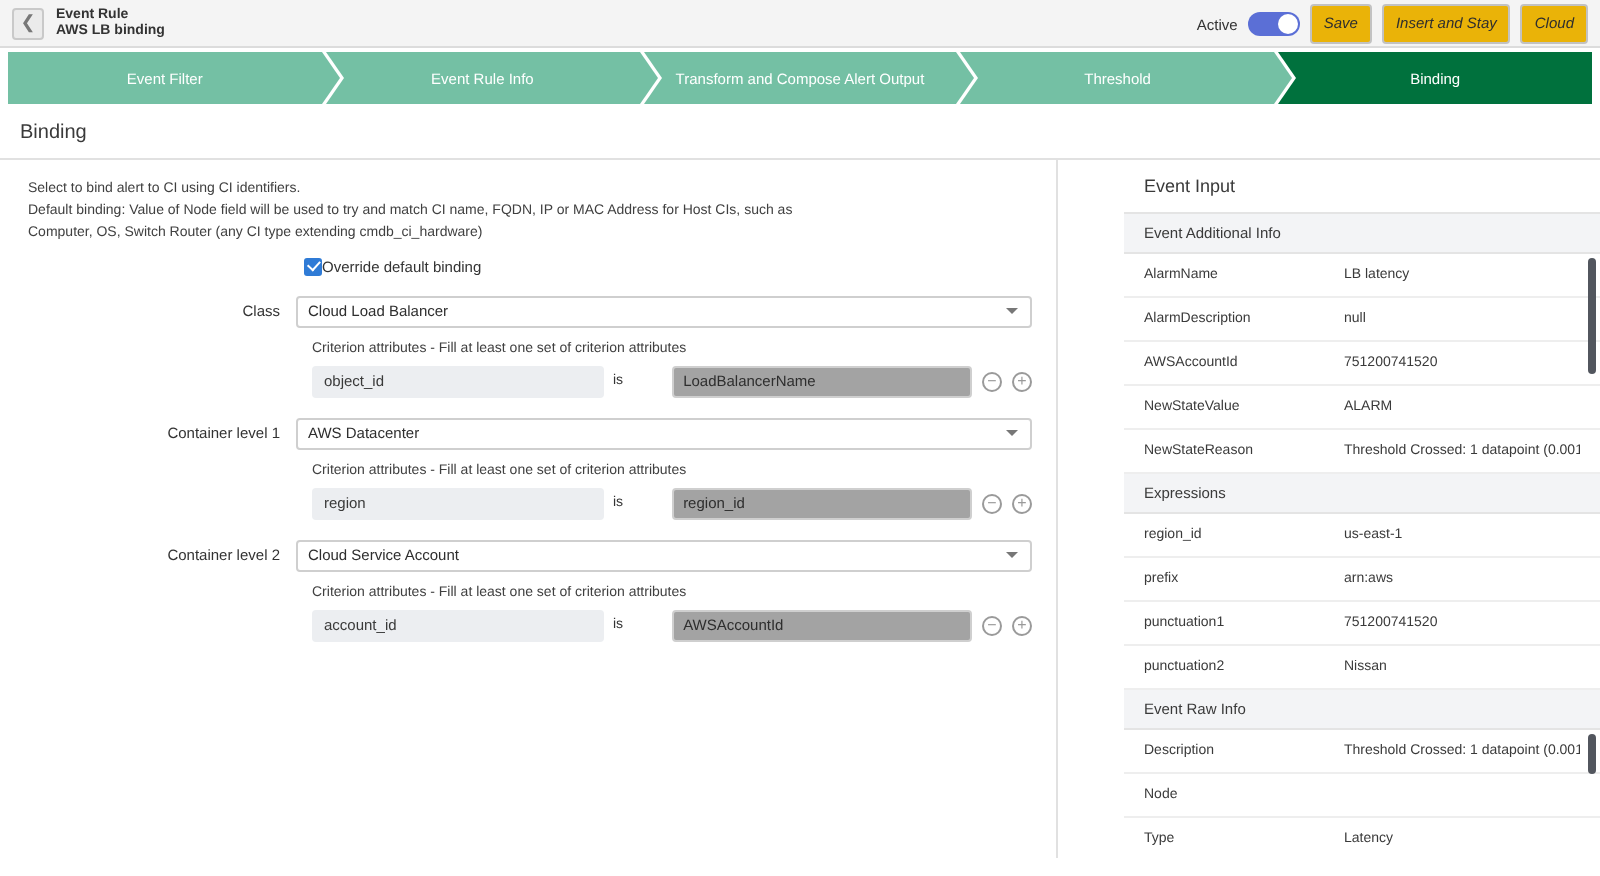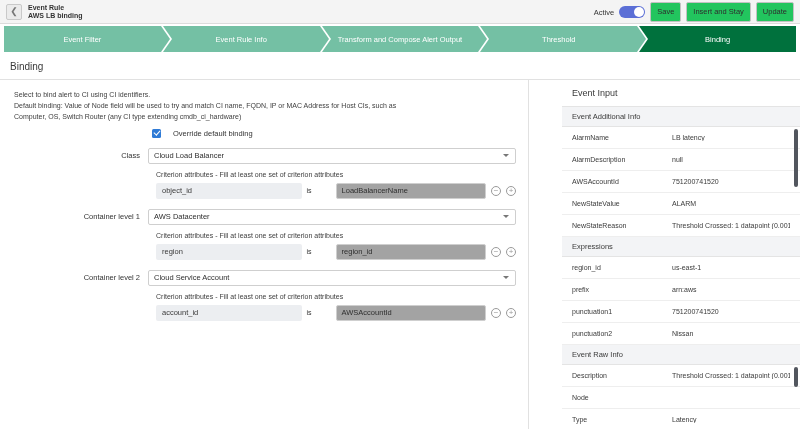--- a/index.html
+++ b/index.html
@@ -44,27 +44,28 @@
     width: 26px; height: 12px; border-radius: 7px;
     background: #5b6fd6; position: relative; flex: none;
   }
   .toggle .knob {
     position: absolute; right: 1px; top: 1px;
     width: 10px; height: 10px; border-radius: 50%;
     background: #fff;
   }
   .tbtn {
     border: 1px solid #c2c2c2;
-    background: #22c55e;
+    background: #eab308;
     border-radius: 2px;
     font-size: 7.5px;
     color: #2e2e2e;
     padding: 5px 6px;
     line-height: 1;
     white-space: nowrap;
+    font-style: italic;
   }
 
   
   .stepper {
     height: 26px;
     display: flex;
     background: #fff;
     padding: 0 4px;
     margin-top: 2px;
   }
@@ -111,21 +112,21 @@
     width: 528px;
     padding: 10px 12px 0 14px;
     overflow: hidden;
     position: relative;
   }
   .intro { font-size: 7px; color: #404040; line-height: 1.55; }
 
   .cb-row {
     display: flex; align-items: center;
     margin: 6px 0 0 138px;
-    gap: 12px;
+    gap: 0;
   }
   .cbox {
     width: 9px; height: 9px; border-radius: 1.5px;
     background: #2f7bd6; flex: none;
     position: relative;
   }
   .cbox::after {
     content: "";
     position: absolute;
     left: 2.6px; top: 0.8px;
@@ -270,21 +271,21 @@
     <div class="t1">Event Rule</div>
     <div class="t2">AWS LB binding</div>
   </div>
   <div class="topbar-right">
     <span class="active-label">Active</span>
     <div class="toggle">
       <div class="knob"></div>
     </div>
     <button class="tbtn">Save</button>
     <button class="tbtn">Insert and Stay</button>
-    <button class="tbtn">Update</button>
+    <button class="tbtn">Cloud</button>
   </div>
 </div>
 
 <div class="stepper">
   <div class="step">
     <span>Event Filter</span>
     <i class="chev-white"></i>
     <i class="chev"></i>
   </div>
   <div class="step">

